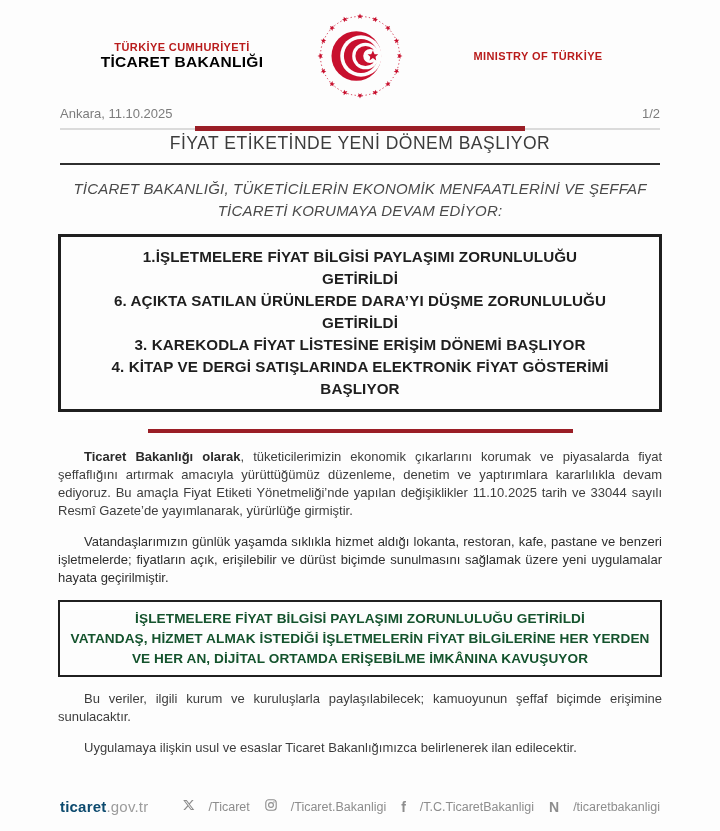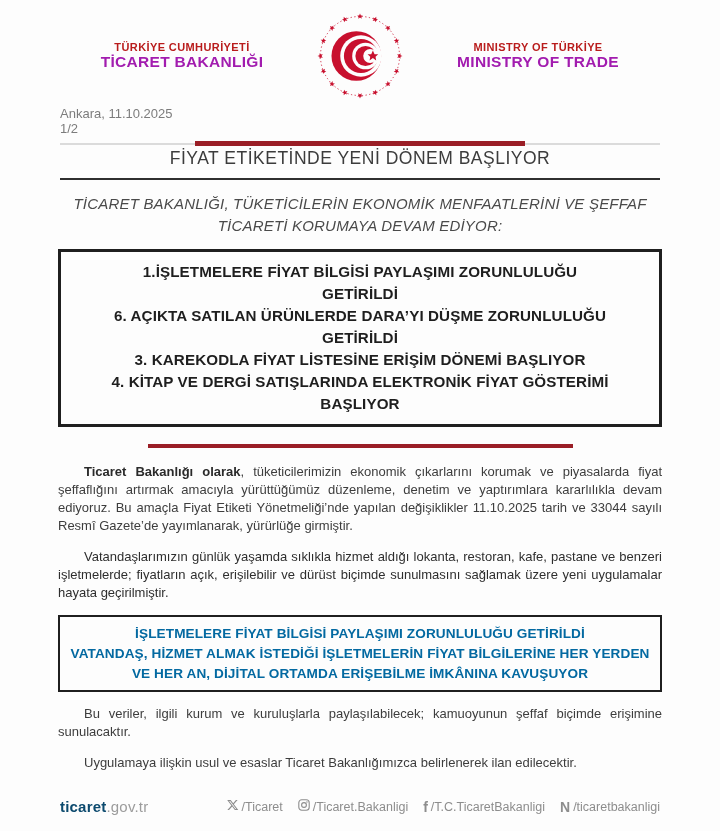--- a/index.html
+++ b/index.html
@@ -18,27 +18,27 @@
   }
 
   
   .header {
     padding-top: 10px;
     display: flex; justify-content: center; align-items: center;
     gap: 26px; height: 102px;
   }
   .org-block { text-align: center; width: 212px; }
   .org-line1 { font-size: 11px; color: #b91c1c; letter-spacing: .4px; font-weight: bold; }
-  .org-line2 { font-size: 15.5px; font-weight: bold; color: #a21caf; letter-spacing: .3px; margin-top: 0; }
+  .org-line2 { font-size: 15.5px; font-weight: bold; color: #000000; letter-spacing: .3px; margin-top: 0; }
   .logo svg { display: block; }
 
   .meta-row {
     margin: 4px 60px 0;
     display: flex; justify-content: space-between;
-    font-size: 13px; color: #7c7c7c; flex-direction: column;
+    font-size: 13px; color: #7c7c7c;
   }
   .rule-row { margin: 5px 60px 0; position: relative; height: 5px; }
   .rule-gray { position: absolute; top: 2px; left: 0; right: 0; height: 2px; background: #dbdbdb; }
   .rule-red  { position: absolute; top: 0; left: 50%; transform: translateX(-50%);
                width: 330px; height: 5px; }
 
   
   .title { margin-top: 2px; text-align: center; font-size: 17.5px; color: #3c3c3c; letter-spacing: .5px; }
   .title-rule { margin: 9px 60px 0; border-top: 2px solid #2f2f2f; }
   .subtitle { margin: 13px auto 0; max-width: 575px; text-align: center;
@@ -60,33 +60,33 @@
   .body-copy p { margin: 13px 0 0; text-indent: 26px; }
   .body-copy p.bold { font-weight: normal; color: #2e2e2e; }
   .body-copy b { color: #2a2a2a; }
 
   
   .box2 {
     margin: 13px 58px 0;
     border: 2.5px solid #1f1f1f;
     padding: 7px 0;
     text-align: center;
-    font-weight: bold; font-size: 13.6px; color: #0369a1; line-height: 1.45; letter-spacing: .1px;
+    font-weight: bold; font-size: 13.6px; color: #14532d; line-height: 1.45; letter-spacing: .1px;
   }
 
   
   .footer {
     margin-top: auto;
     padding: 0 60px 16px;
     display: flex; justify-content: space-between; align-items: center;
   }
   .site { font-size: 15px; color: #9c9c9c; letter-spacing: .2px; }
   .site b { color: #0c4a6e; }
   .social { display: flex; align-items: center; gap: 15px; }
-  .social-item { display: flex; align-items: center; gap: 3px; color: #8d8d8d; font-size: 12.5px; }
+  .social-item { display: flex; align-items: center; gap: 14px; color: #8d8d8d; font-size: 12.5px; }
   .glyph-letter { font-weight: bold; font-size: 14px; color: #8d8d8d; line-height: 1; }
 </style>
 </head>
 <body>
 
 <div class="page">
 
   <div class="header">
     <div class="org-block">
       <div class="org-line1">TÜRKİYE CUMHURİYETİ</div>
@@ -122,21 +122,20 @@
           <circle cx="56" cy="50" r="14.5" fill="#fdfdfd"></circle>
           <circle cx="56" cy="50" r="11"></circle>
           <circle cx="61" cy="50" r="7.5" fill="#fdfdfd"></circle>
           <use href="#st" transform="translate(64 50) scale(1.9)"></use>
         </g>
       </svg>
     </div>
 
     <div class="org-block">
       <div class="org-line1">MINISTRY OF TÜRKİYE</div>
-      <div class="org-line2">MINISTRY OF TRADE</div>
     </div>
   </div>
 
   <div class="meta-row">
     <span>Ankara, 11.10.2025</span>
     <span>1/2</span>
   </div>
 
   <div class="rule-row">
     <div class="rule-gray"></div>

